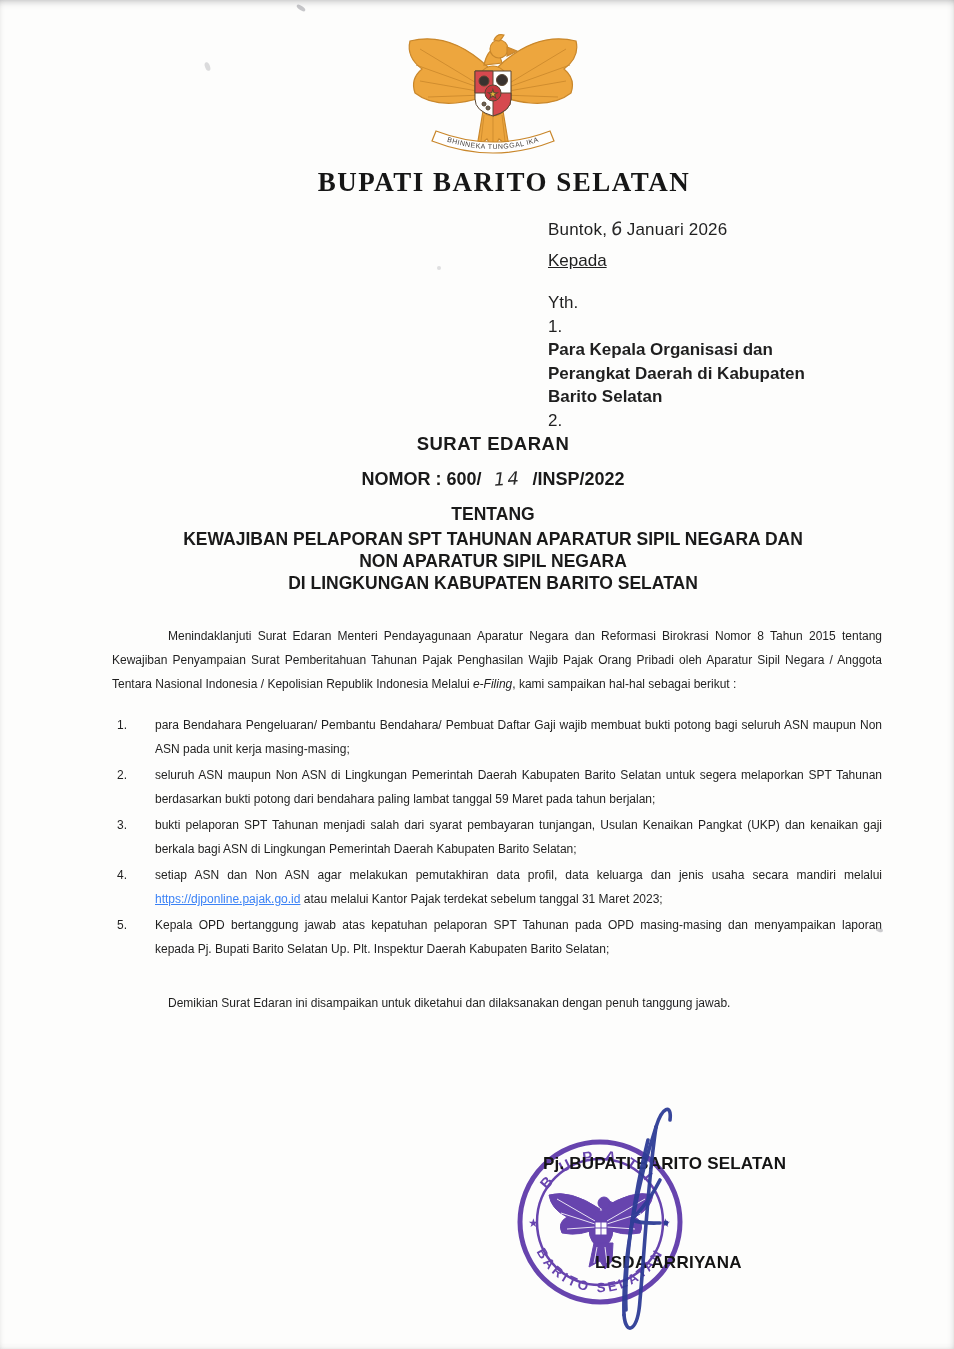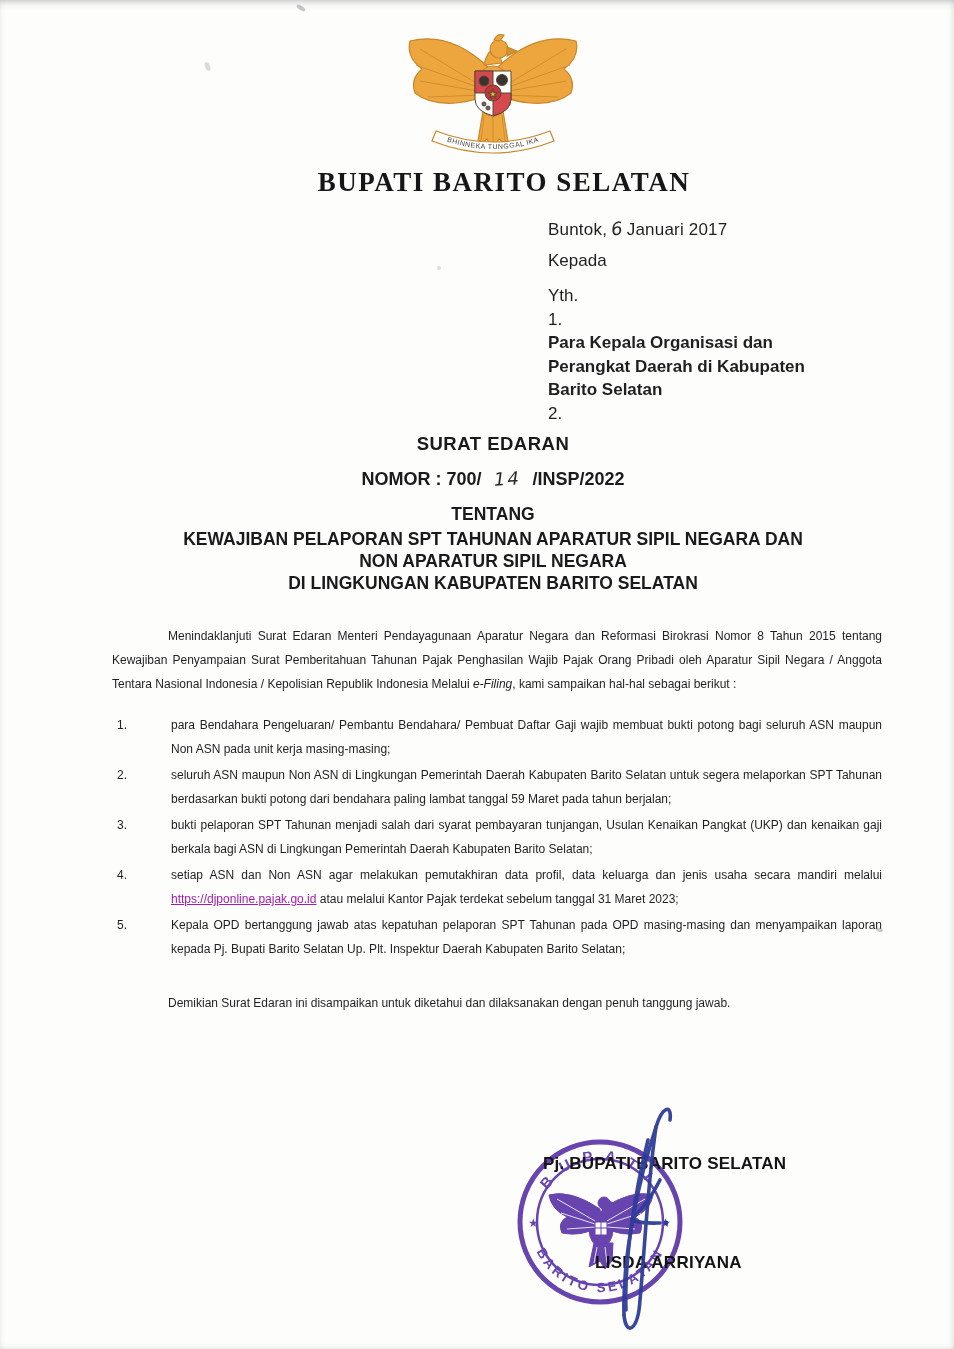--- a/index.html
+++ b/index.html
@@ -21,21 +21,21 @@
   .emblem { position:absolute; left:398px; top:6px; width:190px; height:152px; }
   .letterhead {
     position:absolute; top:167px; left:27px; width:954px; text-align:center;
     font-family:"Liberation Serif", serif; font-weight:bold;
     font-size:27px; letter-spacing:1.5px; color:#161616;
   }
 
   
   .meta { position:absolute; left:548px; top:218px; width:350px; font-size:17px; }
   .place-date { margin-bottom:11px; letter-spacing:.2px; }
-  .kepada { margin-bottom:13px; }
+  .kepada { margin-bottom:20px;text-decoration:underline; }
   .hand {
     display:inline-block; font-family:"DejaVu Sans", sans-serif;
     font-style:italic; font-weight:400; transform:rotate(-6deg);
     color:#2a2a2a;
   }
   .hand-day { font-size:18px; margin:0 4px; }
   .yth-row { display:flex; line-height:23.5px;flex-direction:column; }
   .yth-label { width:35px; flex:none; }
   .yth-num { width:21px; flex:none; }
   .yth-text { width:268px;font-weight:bold; }
@@ -53,22 +53,22 @@
   .t-subject.first { margin-top:3px; }
 
   
   .body-block { position:absolute; left:112px; top:624px; width:770px;
     font-size:12px; line-height:24px; text-align:justify; }
   .opening { text-indent:56px; }
   .opening em { font-style:italic; }
   .list { margin-top:17px; }
   .li { display:flex; margin-bottom:2px; }
   .li .num { flex:none; width:43px; padding-left:5px; }
-  .li .txt { flex:1; text-align:justify;margin-left:16px; }
-  .link { color:#a21caf; text-decoration:underline; cursor:pointer; }
+  .li .txt { flex:1; text-align:justify; }
+  .link { color:#3b82f6; text-decoration:underline; cursor:pointer; }
   .closing { margin-top:30px; text-indent:56px; }
 
   
   .sig-title { position:absolute; left:543px; top:1154px; width:280px;
     font-size:17px; font-weight:bold; color:#141414; z-index:3; letter-spacing:.2px; }
   .sig-name { position:absolute; left:595px; top:1253px;
     font-size:17px; font-weight:bold; color:#141414; z-index:3; letter-spacing:.3px; }
   .stamp { position:absolute; left:515px; top:1137px; width:170px; height:170px;
     z-index:2; opacity:.92; }
   .ink { position:absolute; left:560px; top:1085px; width:130px; height:264px; z-index:4; }
@@ -131,38 +131,38 @@
     <path d="M38,124 Q95,146 152,124 L156,134 Q95,158 34,134 Z" fill="#fff" stroke="#c9872b" stroke-width="1.2"></path>
     <path id="mottoPath" d="M44,133 Q95,151 146,133" fill="none"></path>
     <text font-size="7" fill="#4a4440" letter-spacing="0.5" font-family="Liberation Sans, sans-serif">
       <textPath href="#mottoPath" startOffset="50%" text-anchor="middle">BHINNEKA TUNGGAL IKA</textPath>
     </text>
   </svg>
 
   <div class="letterhead">BUPATI BARITO SELATAN</div>
 
   <div class="meta">
-    <div class="place-date"><span>Buntok,</span><span class="hand hand-day">6</span><span>Januari 2017</span></div>
+    <div class="place-date"><span>Buntok,</span><span class="hand hand-day">6</span><span>Januari 2026</span></div>
     <div class="kepada">Kepada</div>
     <div class="yth">
       <div class="yth-row">
         <span class="yth-label">Yth.</span>
         <span class="yth-num">1.</span>
         <span class="yth-text">Para Kepala Organisasi dan Perangkat Daerah di Kabupaten Barito Selatan</span>
       </div>
       <div class="yth-row">
         <span class="yth-label"></span>
         <span class="yth-num">2.</span>
       </div>
     </div>
   </div>
 
   <div class="title-block">
     <div class="t-se">SURAT EDARAN</div>
-    <div class="t-nomor"><span>NOMOR : 700/</span><span class="hand hand-nomor">14</span><span>/INSP/2022</span></div>
+    <div class="t-nomor"><span>NOMOR : 600/</span><span class="hand hand-nomor">14</span><span>/INSP/2022</span></div>
     <div class="t-tentang">TENTANG</div>
     <div class="t-subject first">KEWAJIBAN PELAPORAN SPT TAHUNAN APARATUR SIPIL NEGARA DAN</div>
     <div class="t-subject">NON APARATUR SIPIL NEGARA</div>
     <div class="t-subject">DI LINGKUNGAN KABUPATEN BARITO SELATAN</div>
   </div>
 
   <div class="body-block">
     <p class="opening"><span>Menindaklanjuti Surat Edaran Menteri Pendayagunaan Aparatur Negara dan Reformasi Birokrasi Nomor 8 Tahun 2015 tentang Kewajiban Penyampaian Surat Pemberitahuan Tahunan Pajak Penghasilan Wajib Pajak Orang Pribadi oleh Aparatur Sipil Negara / Anggota Tentara Nasional Indonesia / Kepolisian Republik Indonesia Melalui </span><em>e-Filing</em><span>, kami sampaikan hal-hal sebagai berikut :</span></p>
 
     <div class="list">

